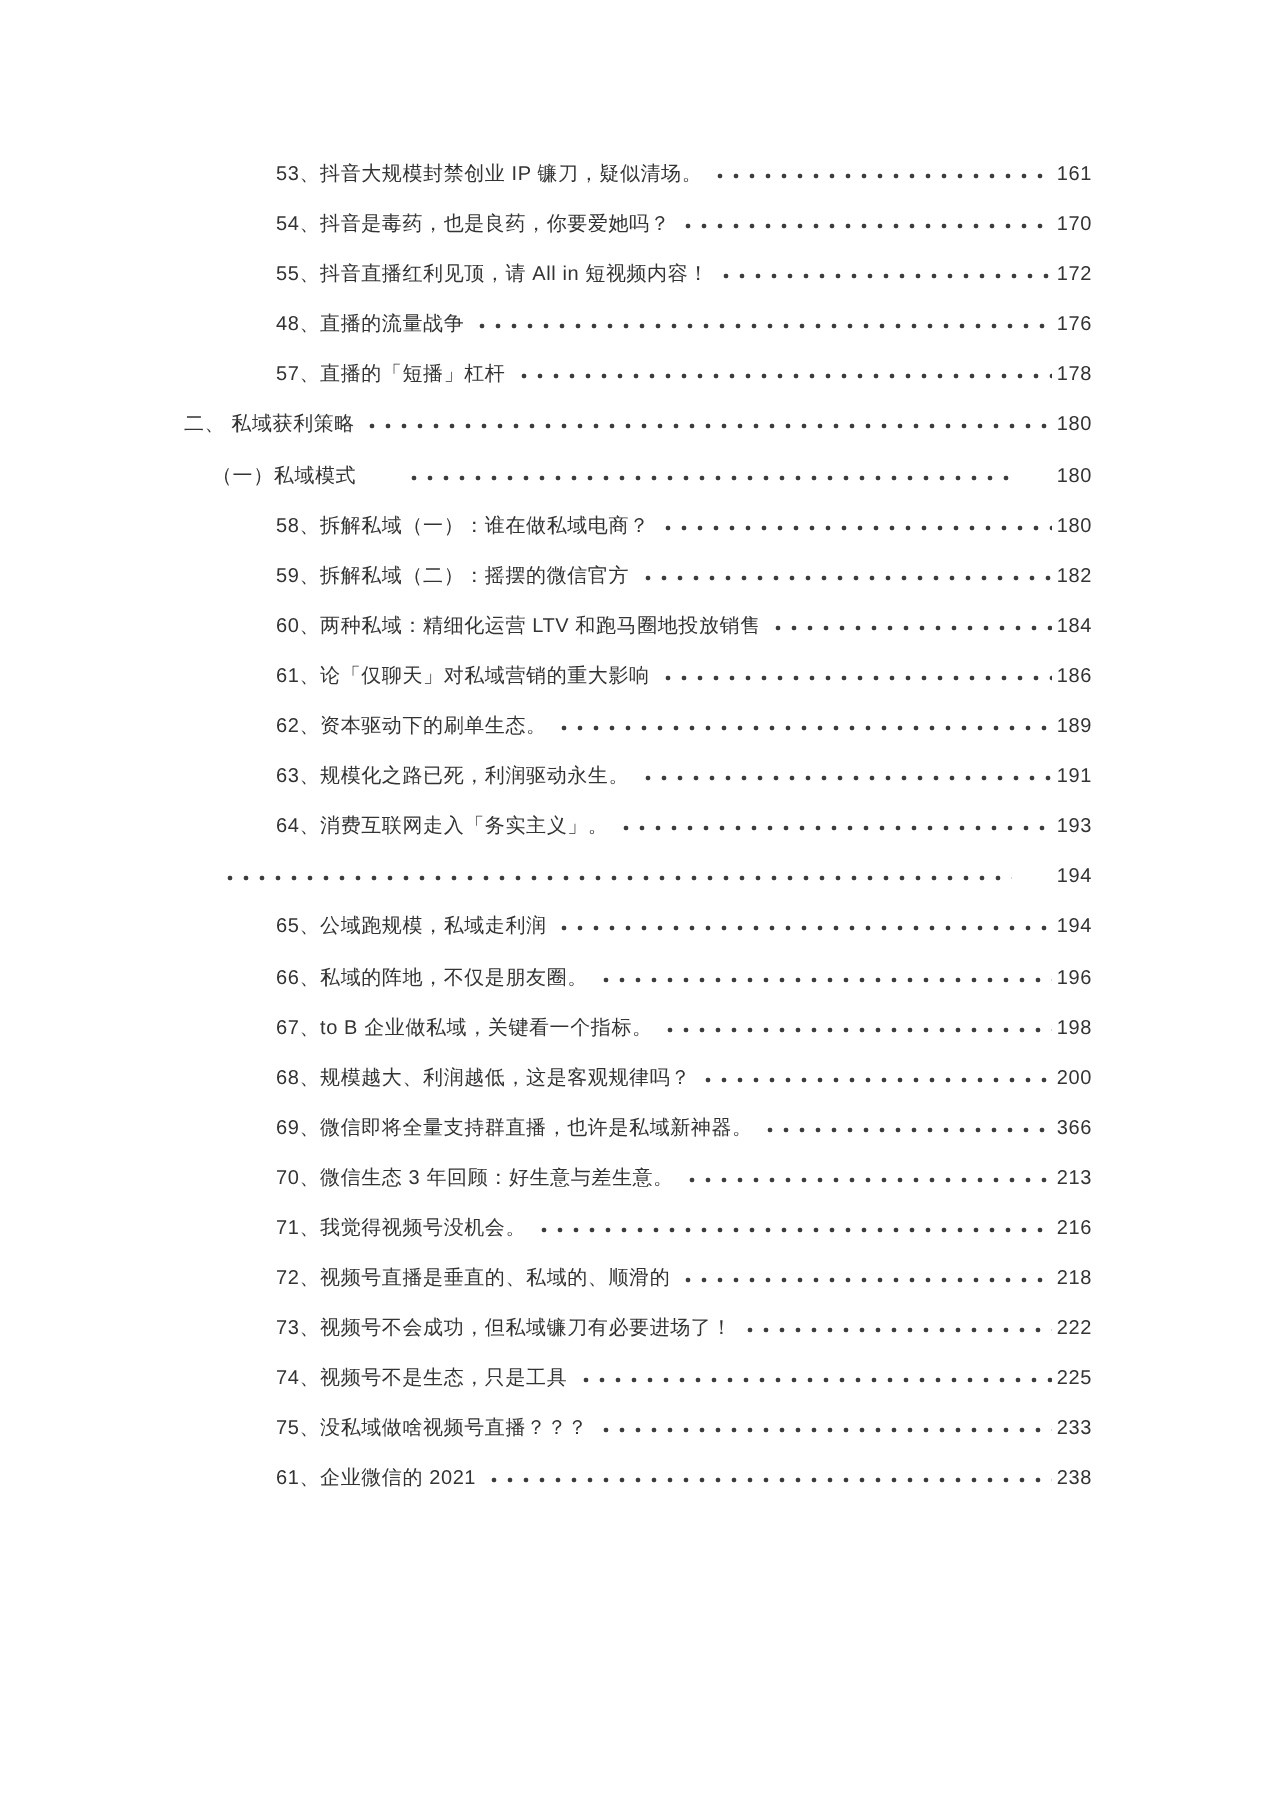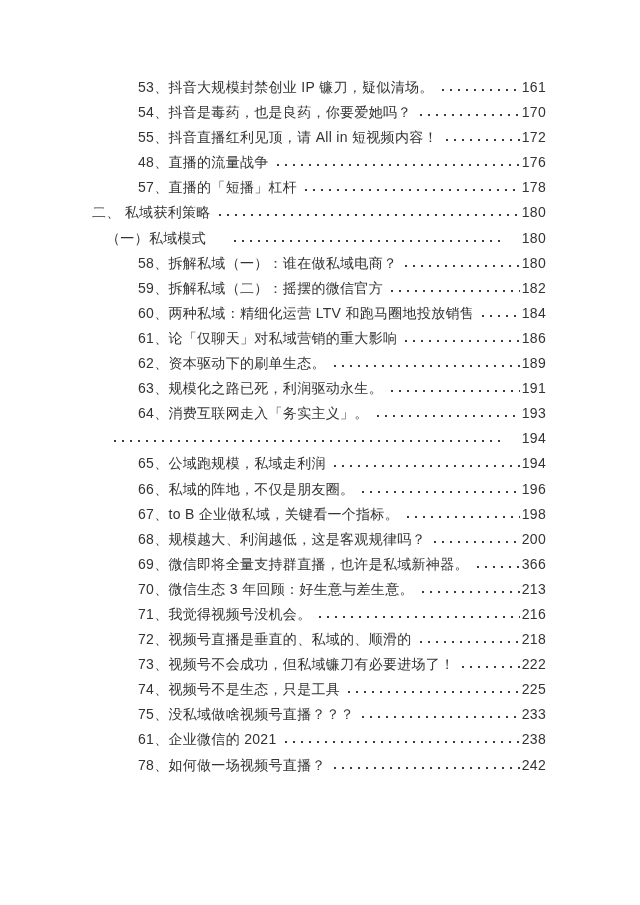--- a/index.html
+++ b/index.html
@@ -18,21 +18,21 @@
   .toc{
     position:absolute;
     left:92px;
     top:75px;
     width:454px; 
   }
   .toc-row{
     display:flex;
     align-items:baseline;
     line-height:25.1px;
-    font-size:14px;
+    font-size:10px;
     color:var(--text-color);
     letter-spacing:0.3px;
     white-space:nowrap;
   }
   .level-1{padding-left:0;}
   .level-2{padding-left:14px;gap:20px;}
   .level-3{padding-left:46px;}
   .toc-title{white-space:nowrap;flex:0 0 auto;}
   .toc-dots{
     flex:1 1 auto;
@@ -177,18 +177,13 @@
     <div class="toc-row level-3">
     <span class="toc-title">75、没私域做啥视频号直播？？？</span>
     <span class="toc-dots"></span>
     <span class="toc-page">233</span>
   </div>
     <div class="toc-row level-3">
     <span class="toc-title">61、企业微信的 2021</span>
     <span class="toc-dots"></span>
     <span class="toc-page">238</span>
   </div>
-    <div class="toc-row level-3">
-    <span class="toc-title">78、如何做一场视频号直播？</span>
-    <span class="toc-dots"></span>
-    <span class="toc-page">242</span>
-  </div>
   </div>
 
 </body></html>

